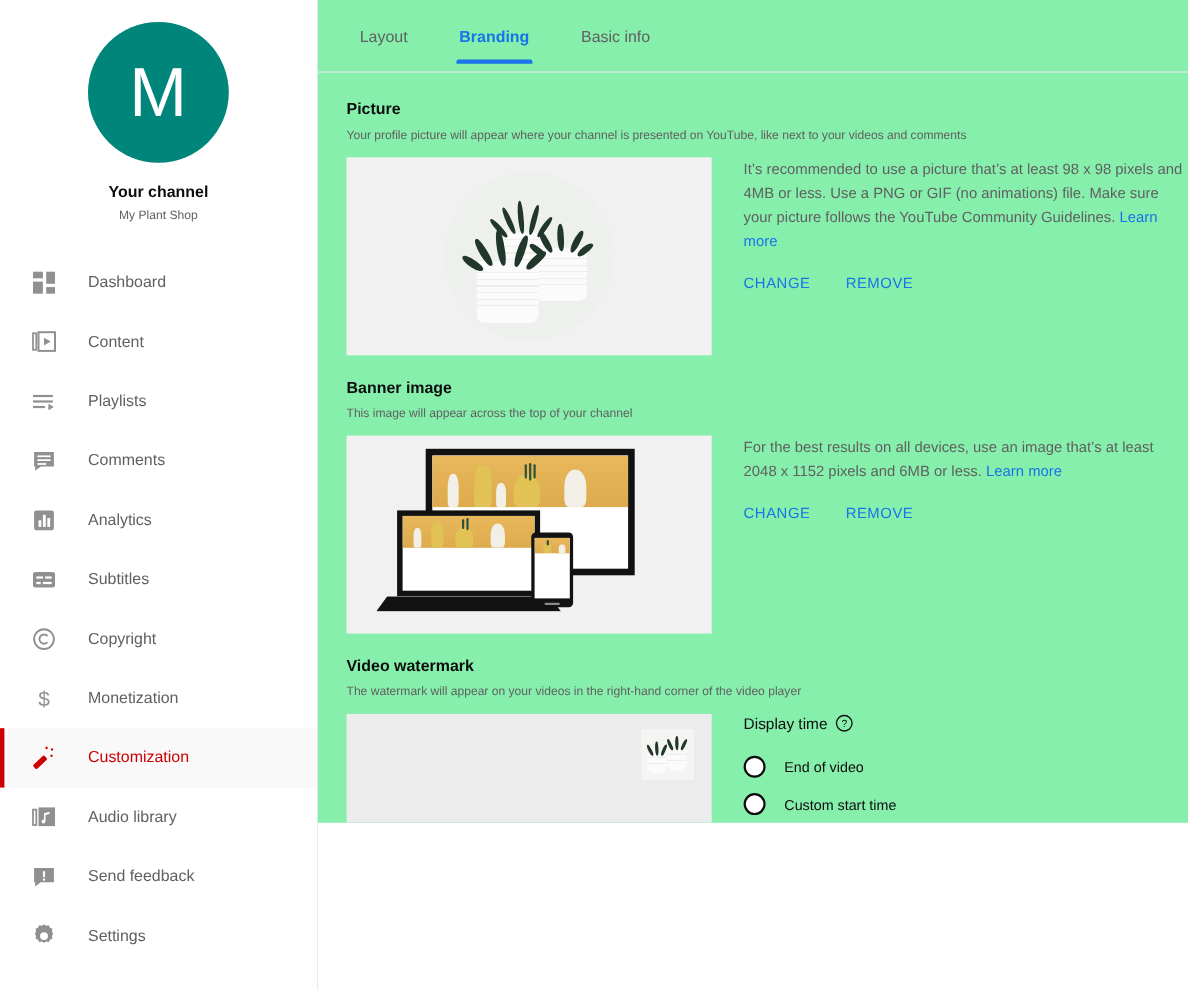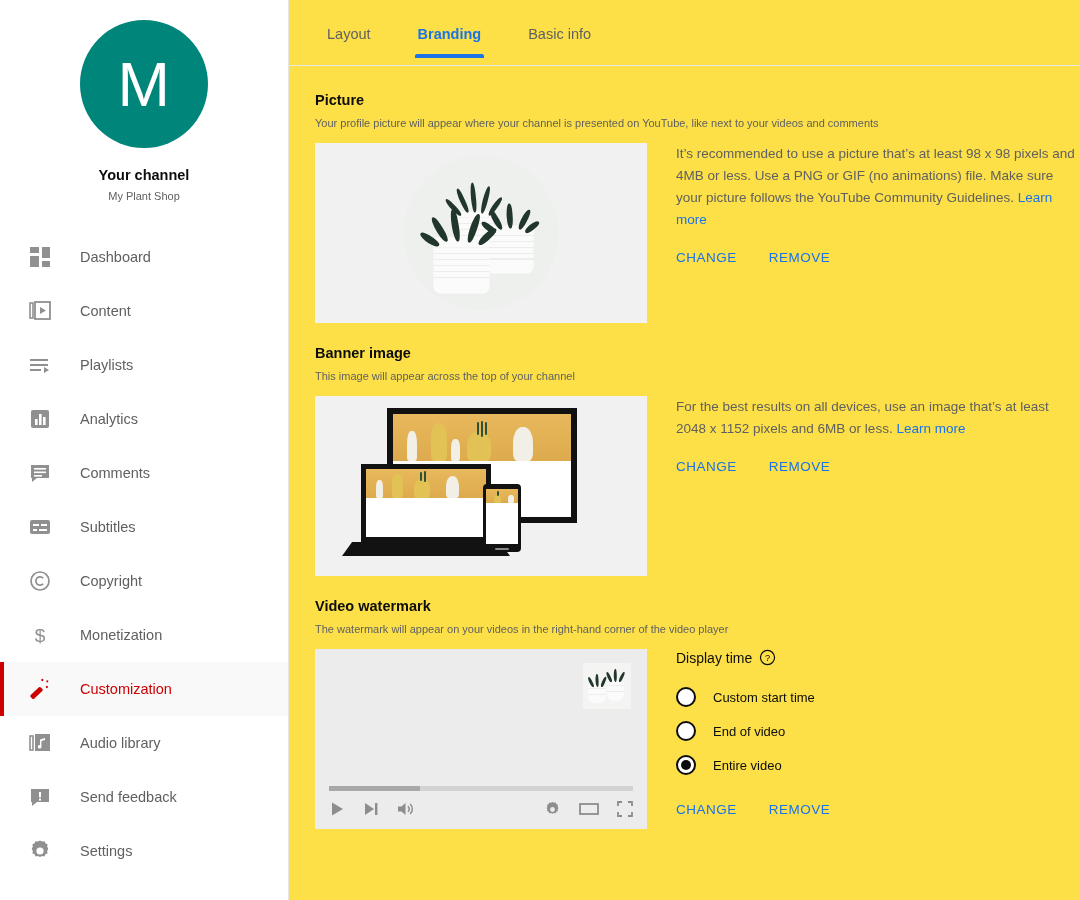--- a/index.html
+++ b/index.html
@@ -78,23 +78,23 @@
     position: absolute;
     left: 0; top: 0; bottom: 0;
     width: 4px;
     background: #cc0000;
   }
   .nav-item.active .nav-label { color: #cc0000; }
 
   
   .main {
     flex: 1 1 auto;
-    height: 900px;
+    height: 748px;
     display: flex; flex-direction: column;
-    background: #fde047;
+    background: #86efac;
     overflow: hidden;
   }
   .tabs {
     height: 66px;
     flex: 0 0 66px;
     display: flex;
     align-items: flex-start;
     padding-left: 38px;
     padding-top: 26px;
     border-bottom: 1px solid #e8e8e8;
@@ -372,39 +372,39 @@
               <rect x="1" y="15" width="11" height="2" fill="#909090"></rect>
               <path d="M15 13 L20 16 L15 19 Z" fill="#909090"></path>
             </svg>
         </span>
         <span class="nav-label">Playlists</span>
       </div>
 
       <div class="nav-item">
         <span class="nav-icon">
           <svg width="22" height="22" viewBox="0 0 22 22">
+              <path d="M2 3 H20 V16 H8 L3 20 V16 H2 Z" fill="#909090"></path>
+              <rect x="5" y="6" width="12" height="1.6" fill="#ffffff"></rect>
+              <rect x="5" y="9.5" width="12" height="1.6" fill="#ffffff"></rect>
+              <rect x="5" y="13" width="8" height="1.6" fill="#ffffff"></rect>
+            </svg>
+        </span>
+        <span class="nav-label">Comments</span>
+      </div>
+
+      <div class="nav-item">
+        <span class="nav-icon">
+          <svg width="22" height="22" viewBox="0 0 22 22">
               <rect x="2" y="2" width="18" height="18" rx="2" fill="#909090"></rect>
               <rect x="6" y="11" width="2.6" height="6" fill="#ffffff"></rect>
               <rect x="10" y="6" width="2.6" height="11" fill="#ffffff"></rect>
               <rect x="14" y="9" width="2.6" height="8" fill="#ffffff"></rect>
             </svg>
         </span>
         <span class="nav-label">Analytics</span>
-      </div>
-
-      <div class="nav-item">
-        <span class="nav-icon">
-          <svg width="22" height="22" viewBox="0 0 22 22">
-              <path d="M2 3 H20 V16 H8 L3 20 V16 H2 Z" fill="#909090"></path>
-              <rect x="5" y="6" width="12" height="1.6" fill="#ffffff"></rect>
-              <rect x="5" y="9.5" width="12" height="1.6" fill="#ffffff"></rect>
-              <rect x="5" y="13" width="8" height="1.6" fill="#ffffff"></rect>
-            </svg>
-        </span>
-        <span class="nav-label">Comments</span>
       </div>
 
       <div class="nav-item">
         <span class="nav-icon">
           <svg width="22" height="22" viewBox="0 0 22 22">
               <rect x="1" y="4" width="20" height="14" rx="2" fill="#909090"></rect>
               <rect x="4" y="8" width="6" height="2" fill="#ffffff"></rect>
               <rect x="12" y="8" width="6" height="2" fill="#ffffff"></rect>
               <rect x="4" y="13" width="4" height="2" fill="#ffffff"></rect>
               <rect x="10" y="13" width="8" height="2" fill="#ffffff"></rect>
@@ -664,25 +664,25 @@
               <span class="help-icon">
                 <svg width="17" height="17" viewBox="0 0 20 20">
                     <circle cx="10" cy="10" r="8.3" fill="none" stroke="#0d0d0d" stroke-width="1.4"></circle>
                     <text x="10" y="14.5" font-family="Liberation Sans, sans-serif" font-size="11" fill="#0d0d0d" text-anchor="middle">?</text>
                   </svg>
               </span>
             </div>
 
             <div class="radio-row">
               <span class="radio"></span>
-              <span class="radio-label">Custom start time</span>
+              <span class="radio-label">End of video</span>
             </div>
             <div class="radio-row">
               <span class="radio"></span>
-              <span class="radio-label">End of video</span>
+              <span class="radio-label">Custom start time</span>
             </div>
             <div class="radio-row">
               <span class="radio checked"></span>
               <span class="radio-label">Entire video</span>
             </div>
 
             <div class="actions wm-actions">
               <div class="action-btn">CHANGE</div>
               <div class="action-btn">REMOVE</div>
             </div>

